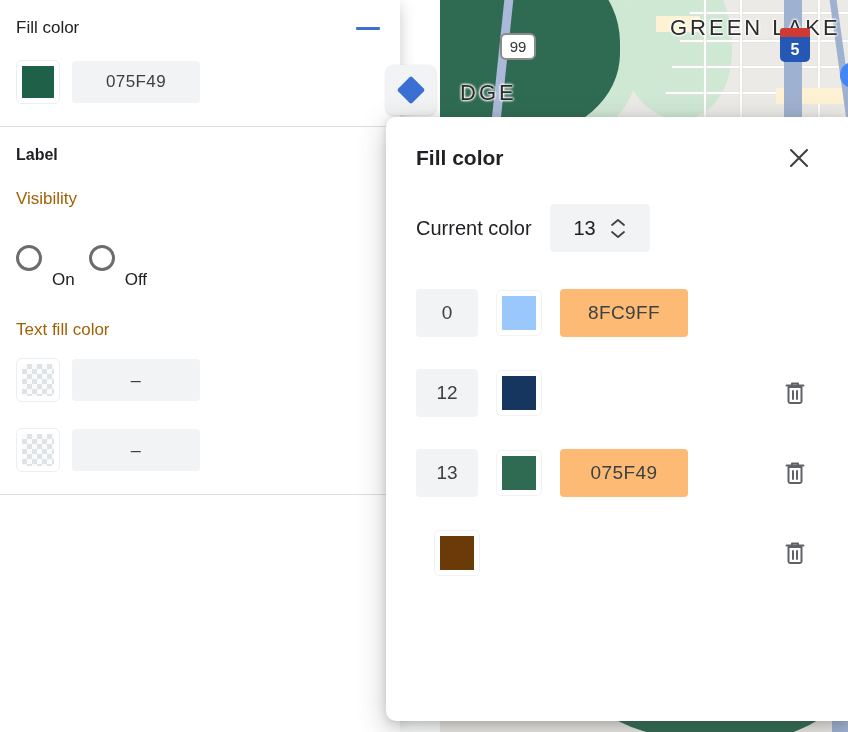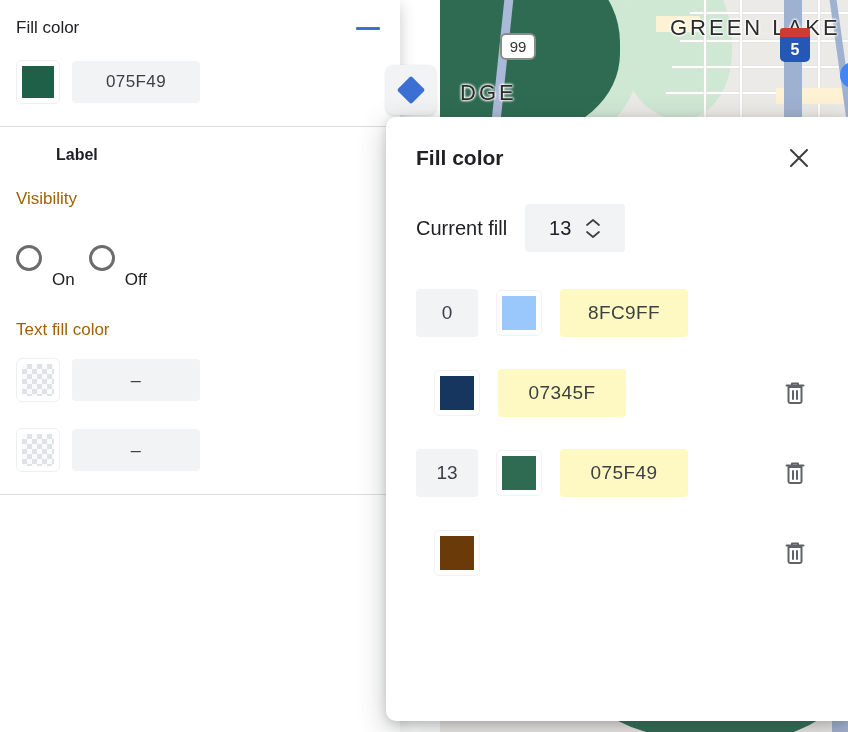--- a/index.html
+++ b/index.html
@@ -101,21 +101,21 @@
     background: #ffffff;
     z-index: 5;
     box-shadow: 6px 0 14px -6px rgba(60,64,67,0.28);
   }
   .section { padding: 0 16px; }
   .section-head {
     display: flex; align-items: center; justify-content: space-between;
     height: 56px;
   }
   .section-title { font-size: 17px; color: #202124; }
-  .section-title.bold { font-weight: 700; font-size: 16px; margin-left: 40px; }
+  .section-title.bold { font-weight: 700; font-size: 16px; }
   .minus-icon {
     width: 24px; height: 3px; background: #3b6fd4; border-radius: 1px;
     margin-right: 4px;
   }
   .color-row { display: flex; align-items: center; gap: 12px; padding: 4px 0 22px 0; }
   .swatch-btn {
     width: 44px; height: 44px;
     border-radius: 6px;
     background: #ffffff;
     border: 1px solid #eceff1;
@@ -223,21 +223,21 @@
     background: #ffffff;
     border-radius: 5px;
     border: 1px solid #f0f2f3;
     padding: 5px;
     margin-left: 18px;
     flex: none;
   }
   .kz-swatch-fill { width: 100%; height: 100%; }
   .kz-hex {
     width: 128px; height: 48px;
-    background: #fef9c3; border-radius: 4px;
+    background: #fdba74; border-radius: 4px;
     display: flex; align-items: center; justify-content: center;
     font-size: 19px; color: #3c4043;
     letter-spacing: 0.4px;
     margin-left: 18px;
     flex: none;
   }
   .kz-trash {
     margin-left: auto; margin-right: 8px;
     width: 30px; height: 30px;
     display: flex; align-items: center; justify-content: center;
@@ -372,21 +372,21 @@
     <div class="dialog-head">
       <span class="dialog-title">Fill color</span>
       <span class="close-icon-btn">
         <svg width="24" height="24" viewBox="0 0 24 24" aria-hidden="true">
           <path d="M4 4 L20 20 M20 4 L4 20" stroke="#3c4043" stroke-width="2.1" stroke-linecap="round" fill="none"></path>
         </svg>
       </span>
     </div>
 
     <div class="zoom-row">
-      <span class="zoom-label">Current fill</span>
+      <span class="zoom-label">Current color</span>
       <div class="stepper">
         <span class="stepper-val">13</span>
         <span class="stepper-arrows">
           <svg width="16" height="9" viewBox="0 0 16 9" aria-hidden="true">
             <path d="M2 7 L8 2 L14 7" stroke="#3c4043" stroke-width="1.7" fill="none" stroke-linecap="round" stroke-linejoin="round"></path>
           </svg>
           <svg width="16" height="9" viewBox="0 0 16 9" aria-hidden="true">
             <path d="M2 2 L8 7 L14 2" stroke="#3c4043" stroke-width="1.7" fill="none" stroke-linecap="round" stroke-linejoin="round"></path>
           </svg>
         </span>
@@ -405,24 +405,24 @@
           <svg width="22" height="24" viewBox="0 0 22 24" aria-hidden="true">
             <path d="M2.5 4.5 H19.5" stroke="#5f6368" stroke-width="2" stroke-linecap="round"></path>
             <path d="M8 4.5 V2.6 H14 V4.5" stroke="#5f6368" stroke-width="2" fill="none" stroke-linejoin="round"></path>
             <path d="M4.5 6 H17.5 V20.5 A1.6 1.6 0 0 1 15.9 22 H6.1 A1.6 1.6 0 0 1 4.5 20.5 Z" stroke="#5f6368" stroke-width="2" fill="none" stroke-linejoin="round"></path>
             <path d="M9 10 V18 M13 10 V18" stroke="#5f6368" stroke-width="2" stroke-linecap="round"></path>
           </svg>
         </span>
       </div>
 
       <div class="kz-row">
+        <div class="kz-num">12</div>
         <div class="kz-swatch">
           <div class="kz-swatch-fill" style="background:#16365F"></div>
         </div>
-        <div class="kz-hex">07345F</div>
         <span class="kz-trash">
           <svg width="22" height="24" viewBox="0 0 22 24" aria-hidden="true">
             <path d="M2.5 4.5 H19.5" stroke="#5f6368" stroke-width="2" stroke-linecap="round"></path>
             <path d="M8 4.5 V2.6 H14 V4.5" stroke="#5f6368" stroke-width="2" fill="none" stroke-linejoin="round"></path>
             <path d="M4.5 6 H17.5 V20.5 A1.6 1.6 0 0 1 15.9 22 H6.1 A1.6 1.6 0 0 1 4.5 20.5 Z" stroke="#5f6368" stroke-width="2" fill="none" stroke-linejoin="round"></path>
             <path d="M9 10 V18 M13 10 V18" stroke="#5f6368" stroke-width="2" stroke-linecap="round"></path>
           </svg>
         </span>
       </div>
 

